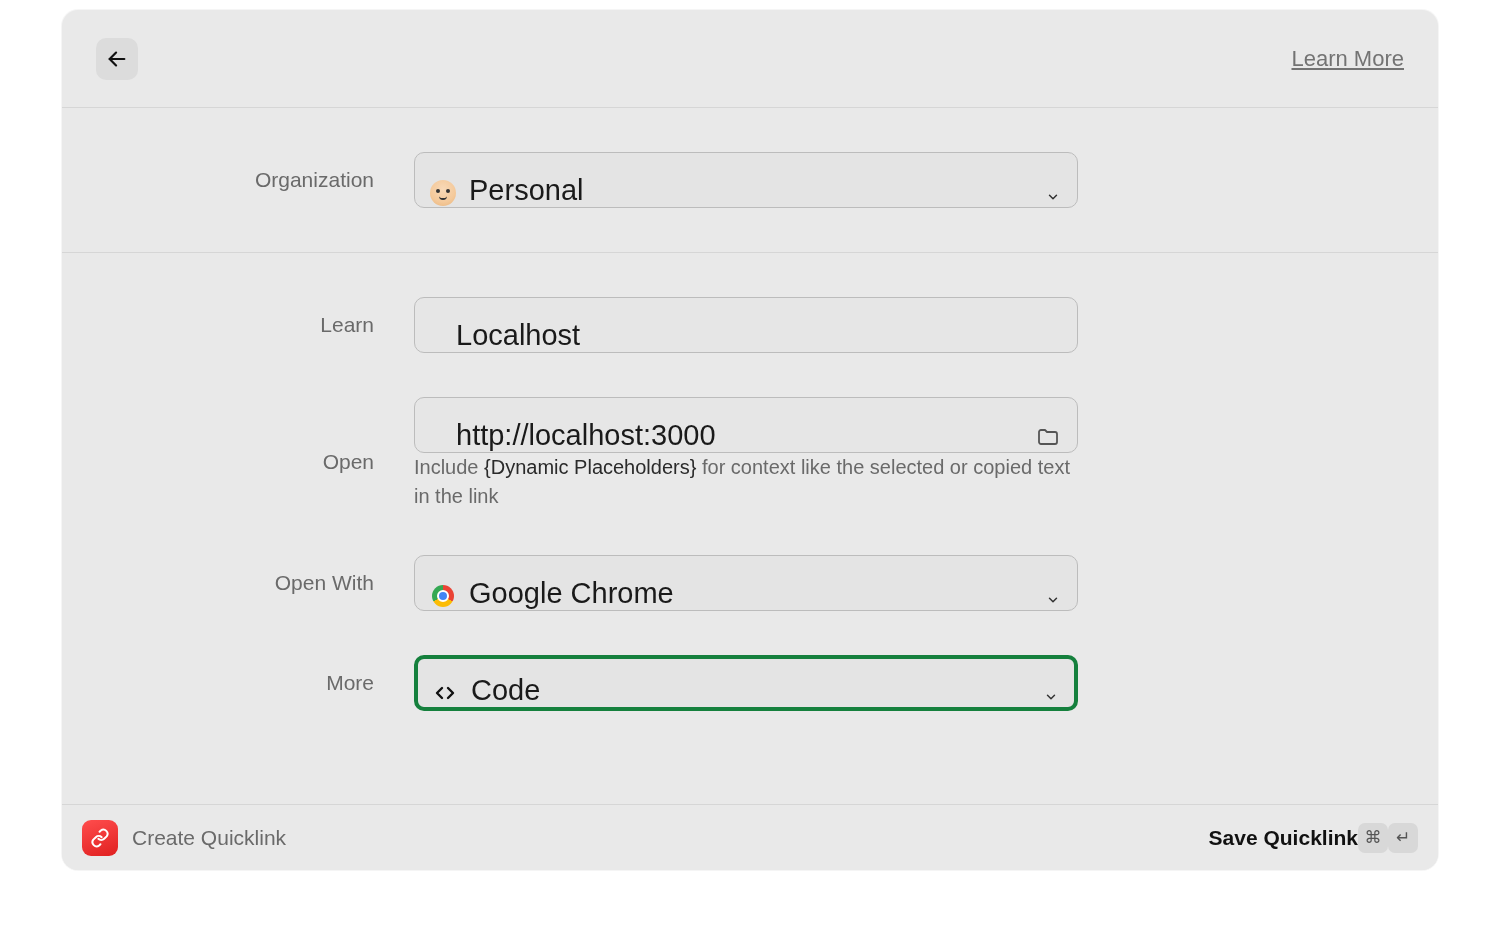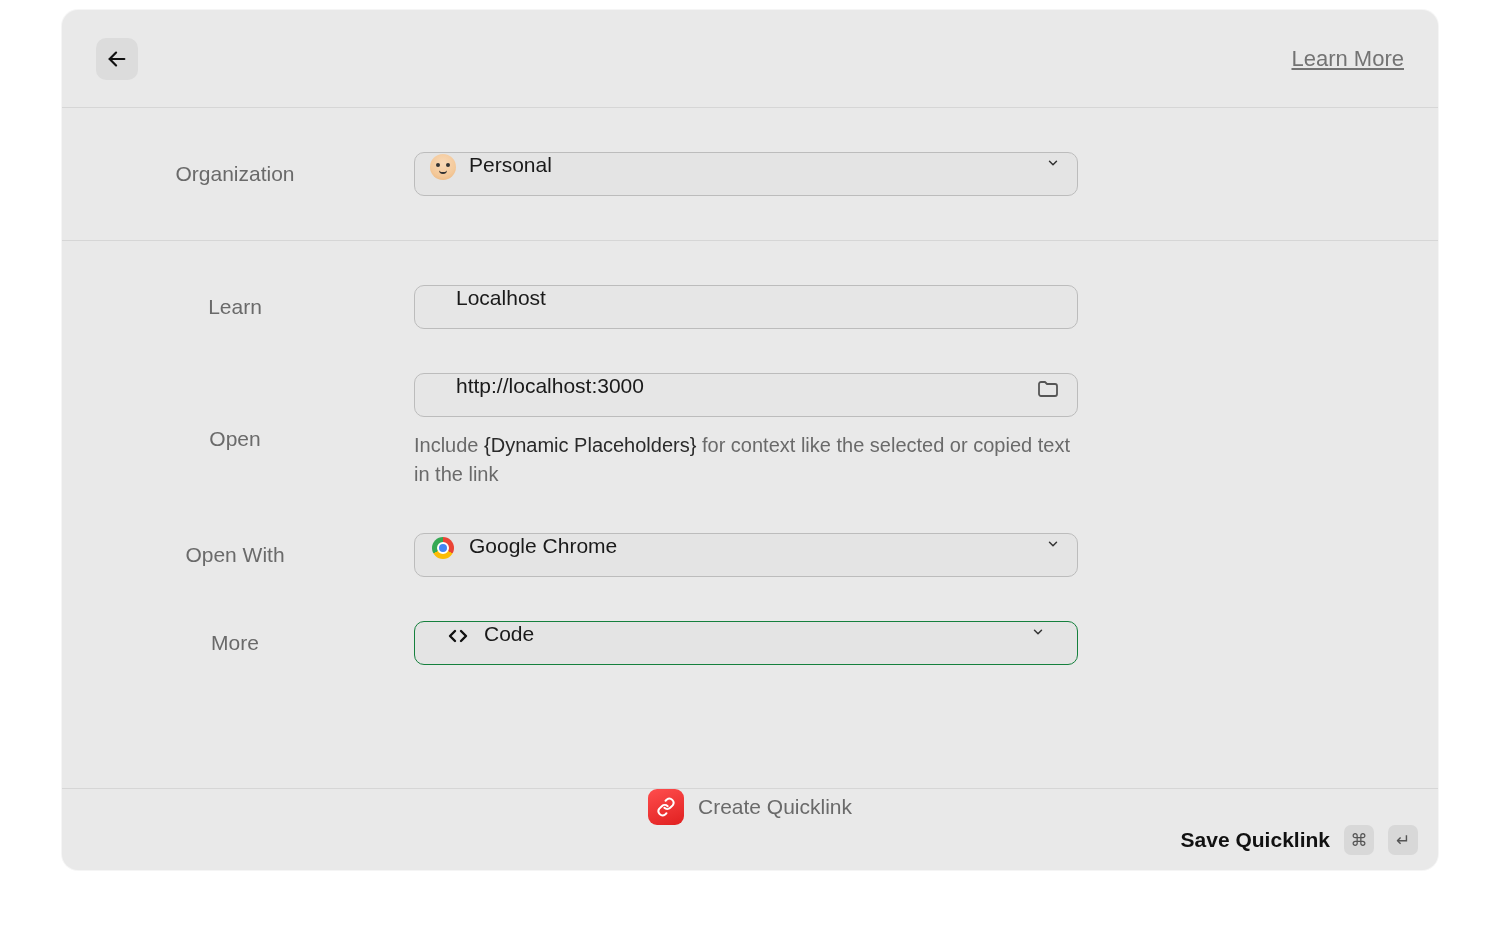--- a/index.html
+++ b/index.html
@@ -56,56 +56,56 @@
   .section.noborder { border-bottom: none; }
   .row {
     display: flex;
     align-items: center;
     padding: 0 34px;
     margin-bottom: 0;
   }
   .row + .row { margin-top: 44px; }
   .label-cell {
     width: 318px;
-    text-align: center;
+    text-align: right;
     padding-right: 40px;
     font-size: 21px;
     color: #6a6a6a;
     flex-shrink: 0;
     align-self: center;
   }
   .control-cell {
     width: 664px;
     flex-shrink: 0;
   }
   .hint {
     font-size: 20px;
     color: #6a6a6a;
     line-height: 1.45;
-    margin-top: 14px;
+    margin-top: 0;
   }
   .hint .strong { color: #2a2a2a; font-weight: 500; }
   
   .select, .input {
     width: 100%;
-    height: 44px;
+    height: 56px;
     background: #e4e4e4;
     border: 1px solid #bcbcbc;
     border-radius: 10px;
     display: flex;
-    align-items: flex-start;
+    align-items: flex-end;
     padding: 0 14px;
-    font-size: 21px;
+    font-size: 29px;
     color: #1a1a1a;
     cursor: pointer;
     position: relative;
   }
   .select.focused {
-    border: 1px solid #15803d;
-    padding: 0 29px;
+    border: 4px solid #15803d;
+    padding: 0 13px;
   }
   .input { cursor: text; background: #e6e6e6; padding-left: 41px; }
   .select .lead, .input .lead {
     width: 28px;
     height: 28px;
     margin-right: 12px;
     display: flex;
     align-items: center;
     justify-content: center;
     flex-shrink: 0;
@@ -150,37 +150,36 @@
     width: 22px; height: 22px; border-radius: 50%;
     background: conic-gradient(#ea4335 0 120deg, #fbbc05 120deg 240deg, #34a853 240deg 360deg);
     position: relative;
   }
   .chrome-ico::before {
     content: ""; position: absolute; top: 5px; left: 5px; width: 12px; height: 12px; background: #4285f4; border-radius: 50%; border: 2px solid #fff; box-sizing: border-box;
   }
   
   .footer {
     position: absolute;
-    bottom: 16px; left: 0; right: 0;
+    bottom: 0; left: 0; right: 0;
     height: 66px;
     border-top: 1px solid #d6d6d6;
     background: #e9e9e9;
     display: flex;
     align-items: center;
     padding: 0 20px;
-    flex-direction: column;
   }
   .footer-left { display: flex; align-items: center; gap: 14px; }
   .link-badge {
     width: 36px; height: 36px; border-radius: 9px;
     background: linear-gradient(160deg, #ff4d4d, #e02020);
     display: flex; align-items: center; justify-content: center;
   }
   .footer-title { font-size: 21px; color: #6a6a6a; }
-  .footer-right { margin-left: auto; display: flex; align-items: center; gap: 14px; }
+  .footer-right { margin-left: auto; display: flex; align-items: center; }
   .save-label { font-size: 21px; font-weight: 600; color: #111; }
   .kbd {
     height: 30px; min-width: 30px; padding: 0 6px;
     background: #d8d8d8; border-radius: 7px;
     display: inline-flex; align-items: center; justify-content: center;
     font-size: 17px; color: #555;
   }
   .body-scroll { flex: 1; overflow: auto; padding-bottom: 80px; }
 </style>
 </head>

